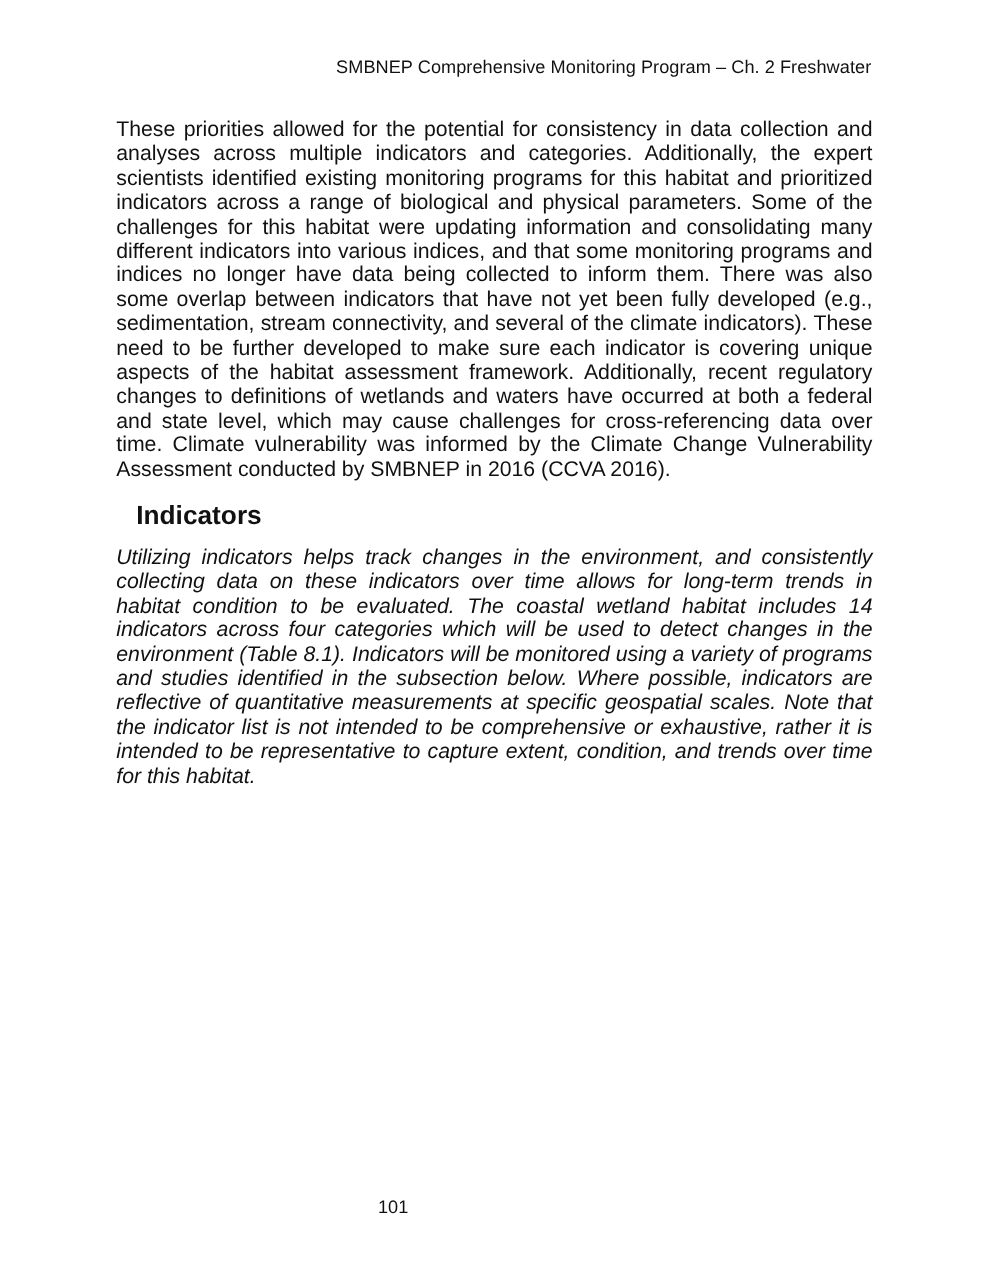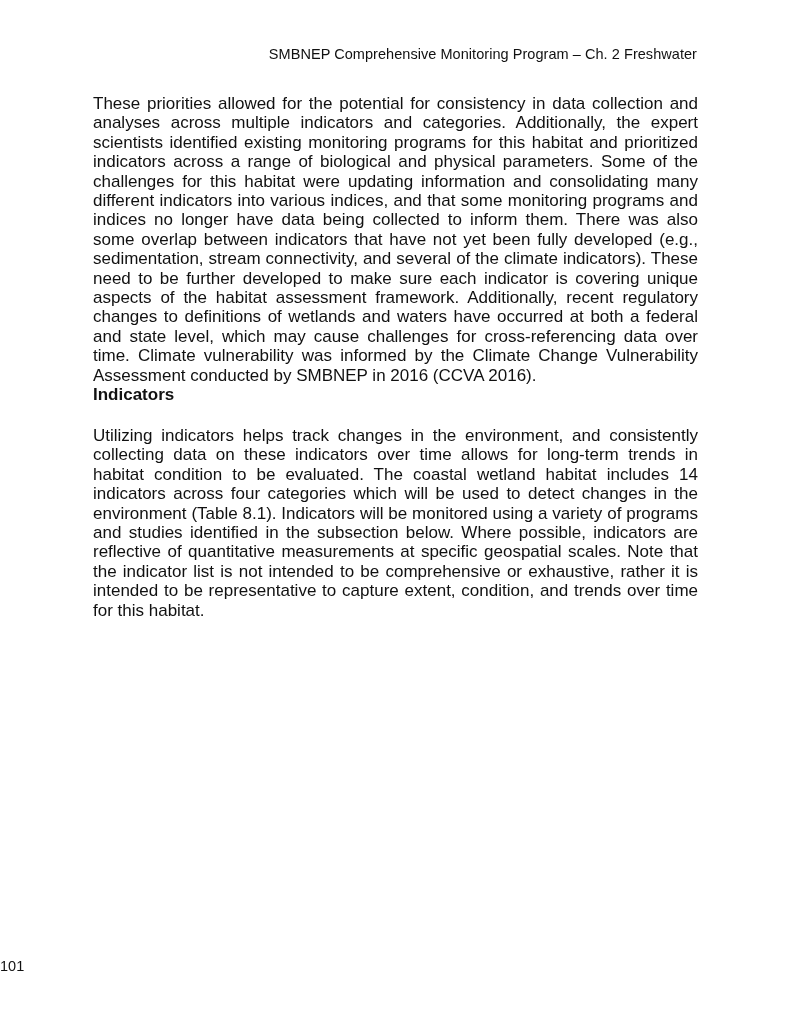--- a/index.html
+++ b/index.html
@@ -10,26 +10,26 @@
   .header {
     position: absolute; top: 46px; right: 94px;
     font-size: 14.5px; letter-spacing: 0.05px; white-space: nowrap;
   }
   .body-text {
     position: absolute; left: 93px; width: 605px;
     font-size: 17px; line-height: 19.4px; text-align: justify; margin: 0;
   }
   .p1 { top: 94px; }
   .heading {
-    position: absolute; left: 93px; top: 385px; margin: 0;
-    font-size: 17px; font-weight: bold; text-align: center;
+    position: absolute; left: 93px; top: 385px; margin: 16px;
+    font-size: 21px; font-weight: bold; text-align: center;
   }
-  .p2 { top: 426px; }
+  .p2 { top: 436px; font-style: italic; }
   .page-number {
-    position: absolute; top: 958px; left: 0; width: 629px; text-align: left;
+    position: absolute; top: 958px; left: 0; width: 629px; text-align: center;
     font-size: 14.5px;
   }
 </style>
 </head>
 <body>
 
 <div class="header">SMBNEP Comprehensive Monitoring Program – Ch. 2 Freshwater</div>
 
 <p class="body-text p1">These priorities allowed for the potential for consistency in data collection and analyses across multiple indicators and categories. Additionally, the expert scientists identified existing monitoring programs for this habitat and prioritized indicators across a range of biological and physical parameters. Some of the challenges for this habitat were updating information and consolidating many different indicators into various indices, and that some monitoring programs and indices no longer have data being collected to inform them. There was also some overlap between indicators that have not yet been fully developed (e.g., sedimentation, stream connectivity, and several of the climate indicators). These need to be further developed to make sure each indicator is covering unique aspects of the habitat assessment framework. Additionally, recent regulatory changes to definitions of wetlands and waters have occurred at both a federal and state level, which may cause challenges for cross-referencing data over time. Climate vulnerability was informed by the Climate Change Vulnerability Assessment conducted by SMBNEP in 2016 (CCVA 2016).</p>
 

